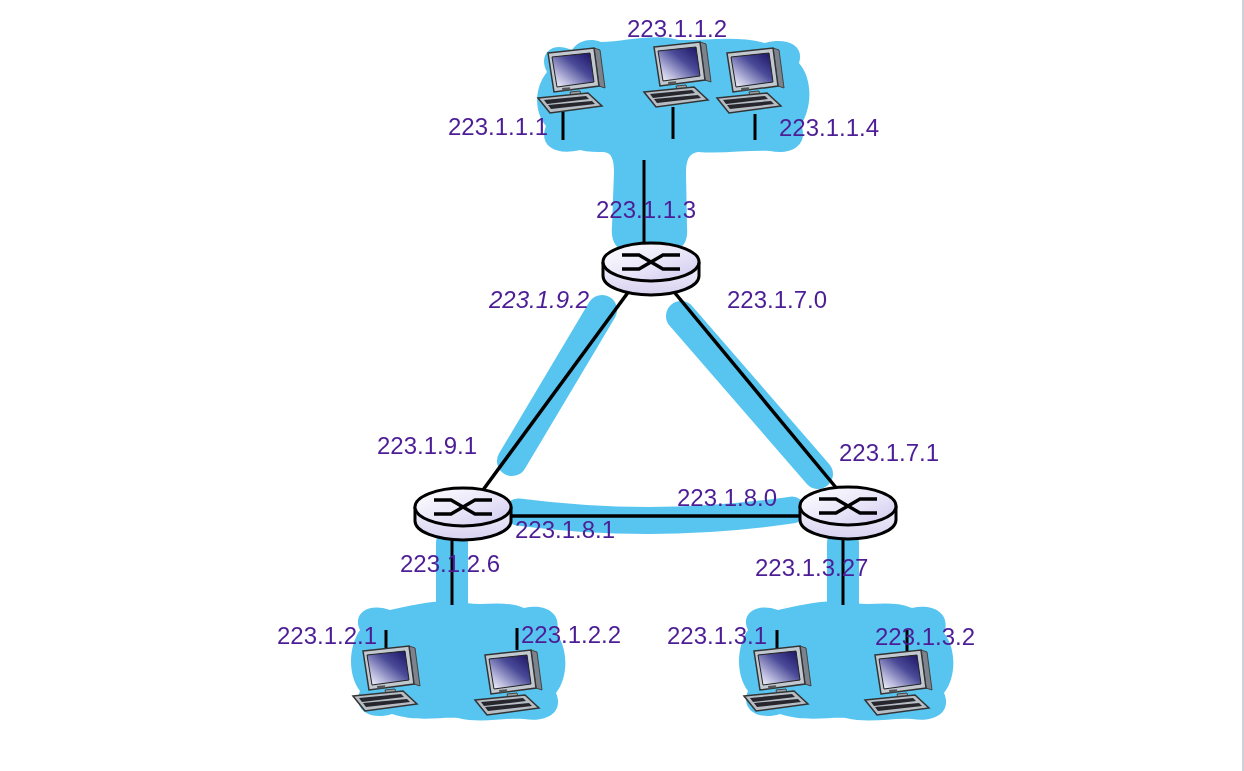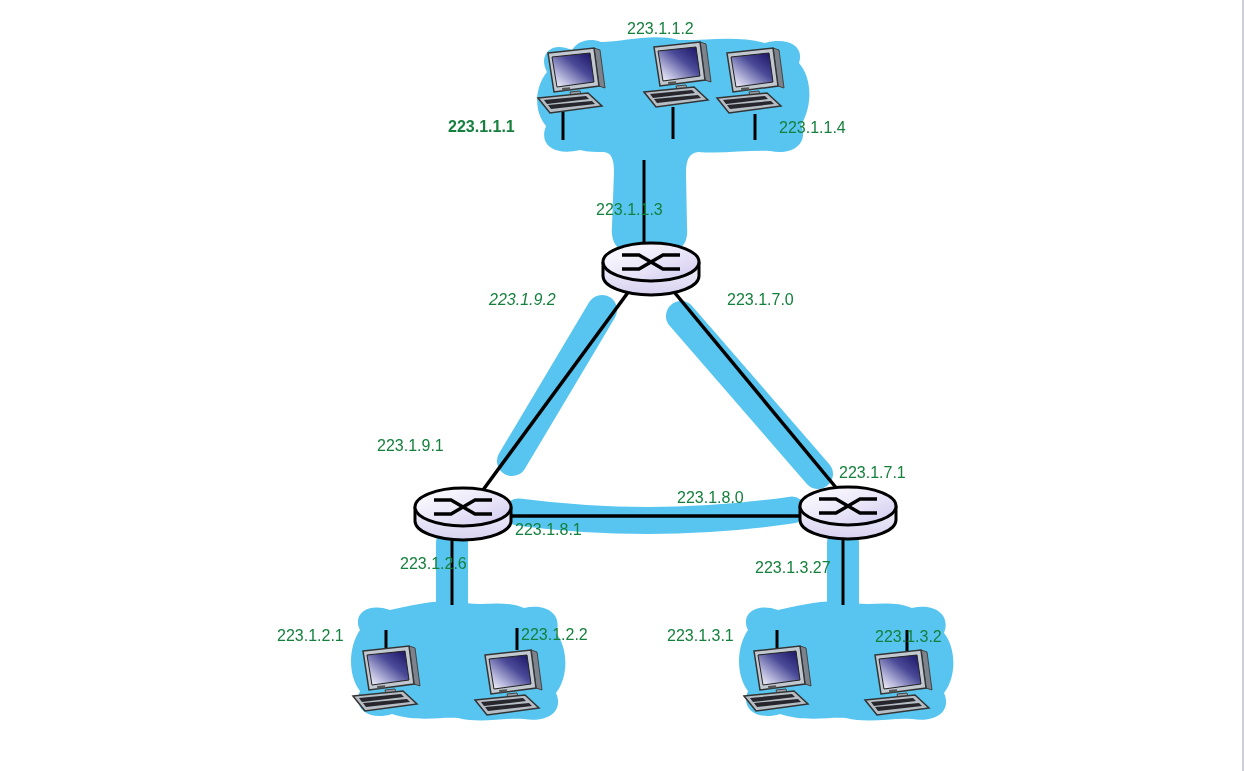--- a/index.html
+++ b/index.html
@@ -15,23 +15,23 @@
     background: #ffffff;
     overflow: hidden;
   }
   #stage svg {
     position: absolute;
     left: 0;
     top: 0;
   }
   .ip-label {
     position: absolute;
-    font-size: 16px;
+    font-size: 24px;
     line-height: 26px;
-    color: #15803d;
+    color: #4c1d95;
     white-space: nowrap;
     letter-spacing: 0px;
   }
   .edge-border {
     position: absolute;
     top: 0;
     right: 0;
     width: 2px;
     height: 100%;
     background: #ccd0d8;
@@ -142,27 +142,27 @@
     <use href="#pcIcon" x="537" y="48"></use>
     <use href="#pcIcon" x="643" y="42"></use>
     <use href="#pcIcon" x="716" y="48"></use>
     <use href="#pcIcon" x="352" y="646"></use>
     <use href="#pcIcon" x="474" y="650"></use>
     <use href="#pcIcon" x="743" y="646"></use>
     <use href="#pcIcon" x="864" y="650"></use>
   </svg>
 
   <div class="ip-label" style="left:627px; top:16px;">223.1.1.2</div>
-  <div class="ip-label" style="left:448px; top:114px;font-weight:bold;">223.1.1.1</div>
+  <div class="ip-label" style="left:448px; top:114px;">223.1.1.1</div>
   <div class="ip-label" style="left:761px; top:115px;margin-left:18px;">223.1.1.4</div>
   <div class="ip-label" style="left:596px; top:197px;">223.1.1.3</div>
   <div class="ip-label" style="left:489px; top:287px;font-style:italic;">223.1.9.2</div>
   <div class="ip-label" style="left:727px; top:287px;">223.1.7.0</div>
   <div class="ip-label" style="left:377px; top:433px;">223.1.9.1</div>
-  <div class="ip-label" style="left:839px; top:460px;">223.1.7.1</div>
+  <div class="ip-label" style="left:839px; top:440px;">223.1.7.1</div>
   <div class="ip-label" style="left:515px; top:485px;margin-top:32px;">223.1.8.1</div>
   <div class="ip-label" style="left:677px; top:485px;">223.1.8.0</div>
   <div class="ip-label" style="left:400px; top:551px;text-align:center;">223.1.2.6</div>
   <div class="ip-label" style="left:277px; top:623px;">223.1.2.1</div>
   <div class="ip-label" style="left:521px; top:622px;">223.1.2.2</div>
   <div class="ip-label" style="left:755px; top:555px;">223.1.3.27</div>
   <div class="ip-label" style="left:667px; top:623px;">223.1.3.1</div>
   <div class="ip-label" style="left:875px; top:624px;">223.1.3.2</div>
 
   <div class="edge-border"></div>

